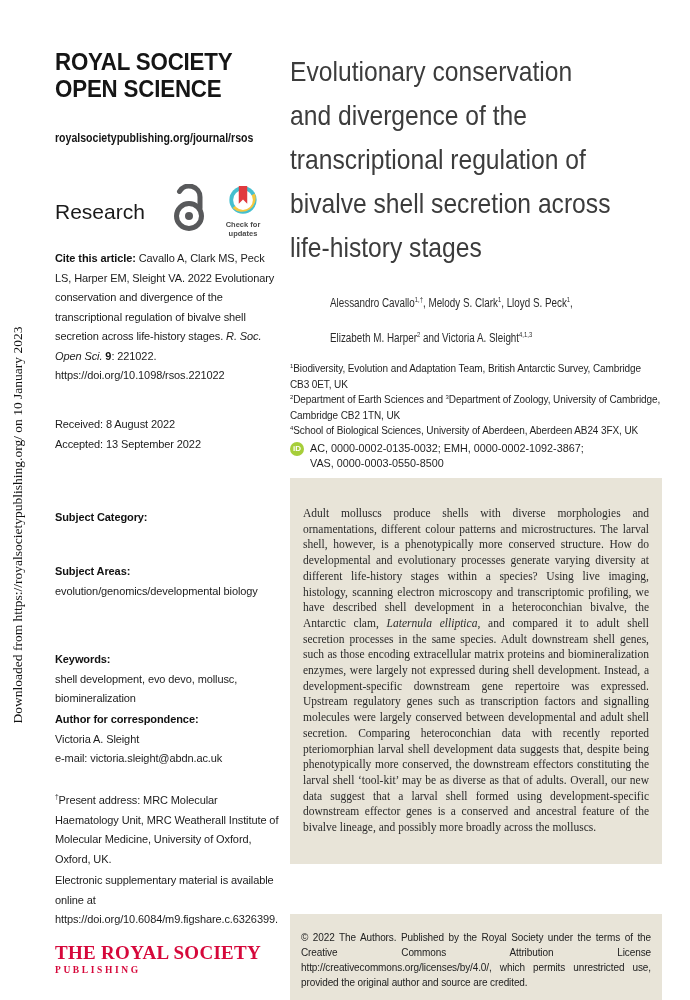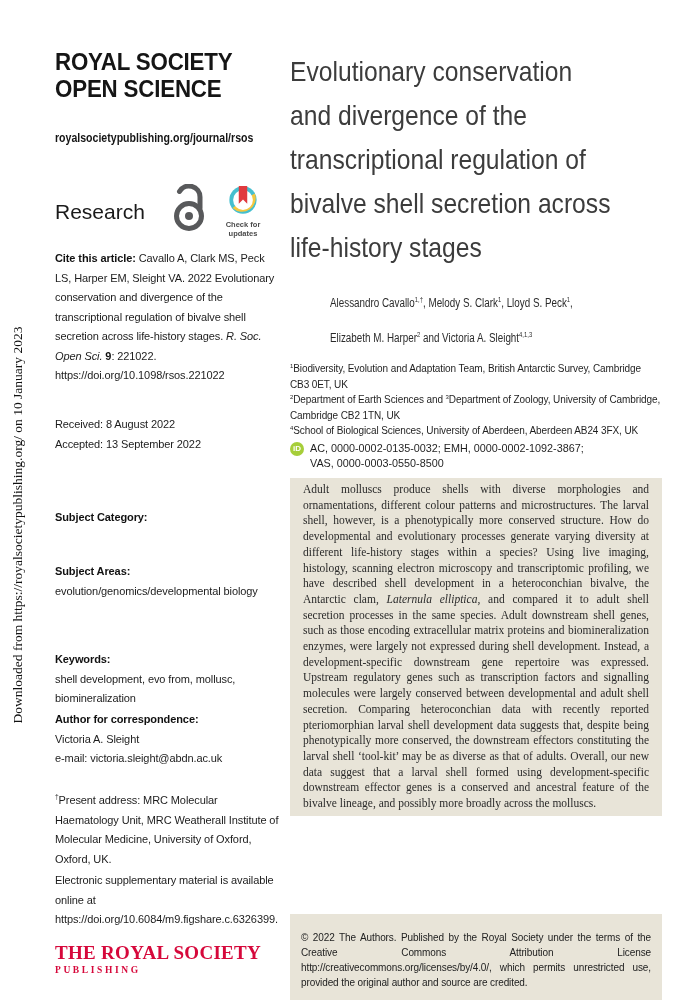--- a/index.html
+++ b/index.html
@@ -46,21 +46,21 @@
   .title-line{line-height:44px;white-space:nowrap;transform:scaleX(0.88);transform-origin:0 0;}
   .authors{position:absolute;top:286px;left:0;font-size:12px;color:#2b2b2b;margin-left:40px;}
   .author-line{line-height:35px;white-space:nowrap;transform:scaleX(0.82);transform-origin:0 0;}
   sup{font-size:60%;vertical-align:super;line-height:0;}
   .affiliations{position:absolute;top:361px;left:0;width:372px;font-size:10px;line-height:15.5px;
     letter-spacing:-0.1px;color:#1f1f1f;}
   .orcid-row{position:absolute;top:441px;left:0;display:flex;gap:6px;font-size:10.8px;line-height:14.5px;color:#1f1f1f;}
   .orcid-icon{flex:0 0 auto;width:14px;height:14px;border-radius:50%;background:#a6ce39;color:#fff;
     font-size:8px;font-weight:bold;display:flex;align-items:center;justify-content:center;margin-top:1px;cursor:pointer;}
   .abstract{position:absolute;top:478px;left:0;width:372px;box-sizing:border-box;background:#e8e4d8;
-    padding:4px 13px;font-family:"Liberation Serif",serif;font-size:11.5px;line-height:15.7px;
+    padding:28px 13px;font-family:"Liberation Serif",serif;font-size:11.5px;line-height:15.7px;
     text-align:justify;color:#2a2a2a;}
   .abstract p{margin:0;}
   .license{position:absolute;top:914px;left:0;width:372px;box-sizing:border-box;background:#e8e4d8;
     padding:16px 11px;font-size:10px;line-height:15px;text-align:justify;color:#222;letter-spacing:-0.1px;}
 </style>
 </head>
 <body>
 
 <div class="page">
 
@@ -111,21 +111,21 @@
       <b>Subject Category:</b>
     </div>
 
     <div class="block subject-areas">
       <b>Subject Areas:</b>
       <div>evolution/genomics/developmental biology</div>
     </div>
 
     <div class="block keywords">
       <b>Keywords:</b>
-      <div>shell development, evo from, mollusc, biomineralization</div>
+      <div>shell development, evo devo, mollusc, biomineralization</div>
     </div>
 
     <div class="block correspondence">
       <b>Author for correspondence:</b>
       <div>Victoria A. Sleight</div>
       <div><span>e-mail: </span><span>victoria.sleight@abdn.ac.uk</span></div>
     </div>
 
     <p class="block present-address"><sup>†</sup><span>Present address: MRC Molecular Haematology Unit, MRC Weatherall Institute of Molecular Medicine, University of Oxford, Oxford, UK.</span></p>
 

